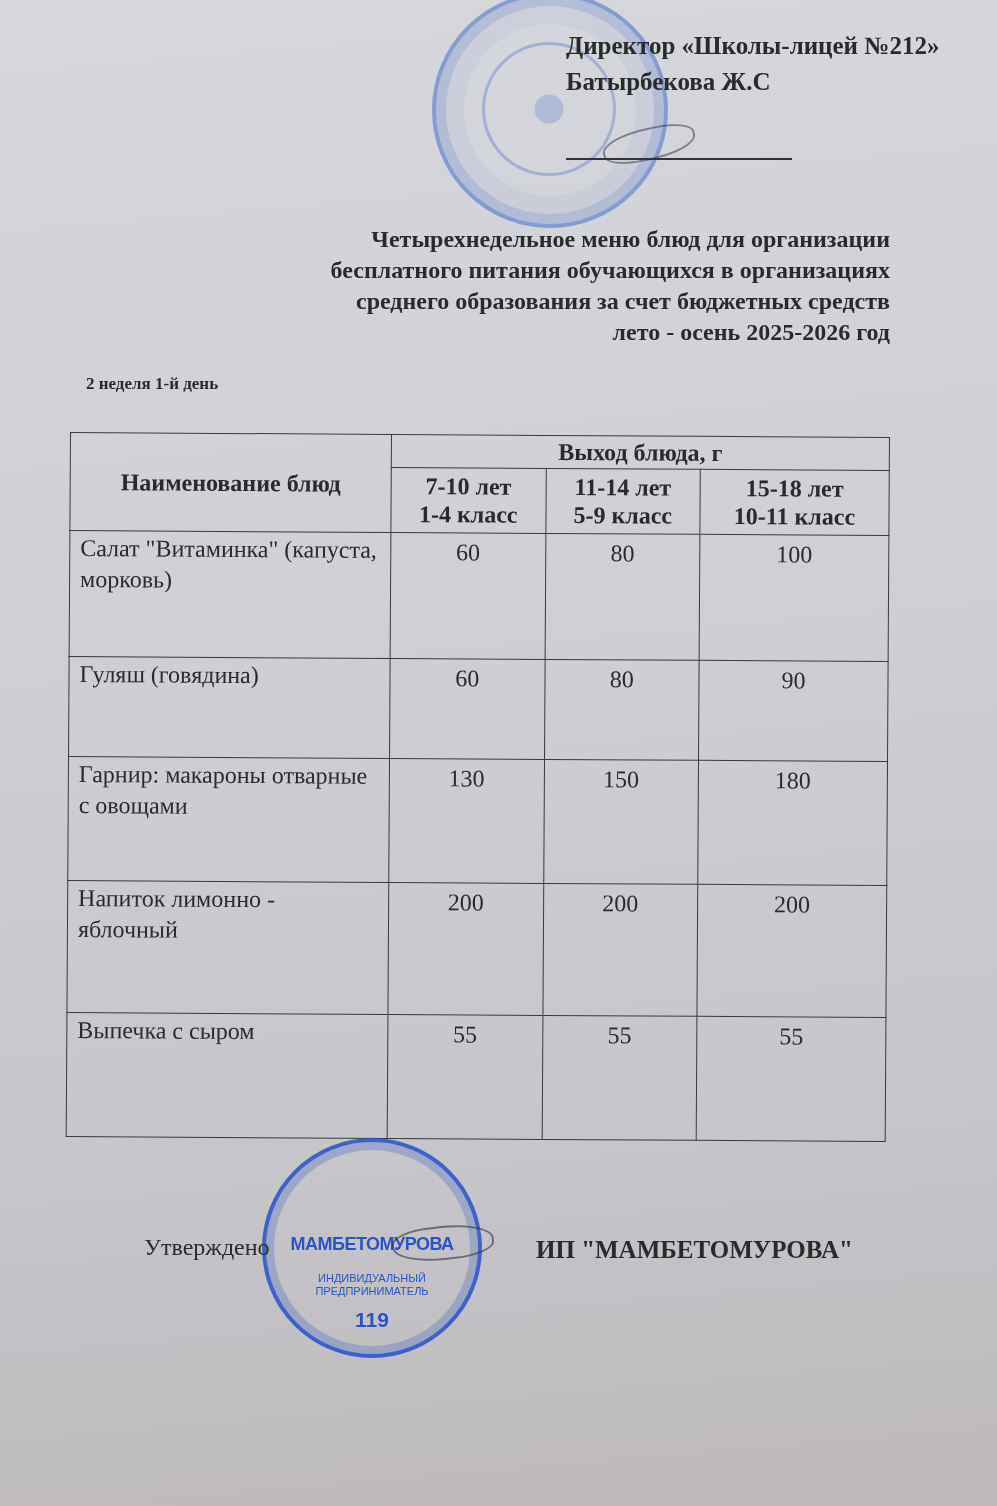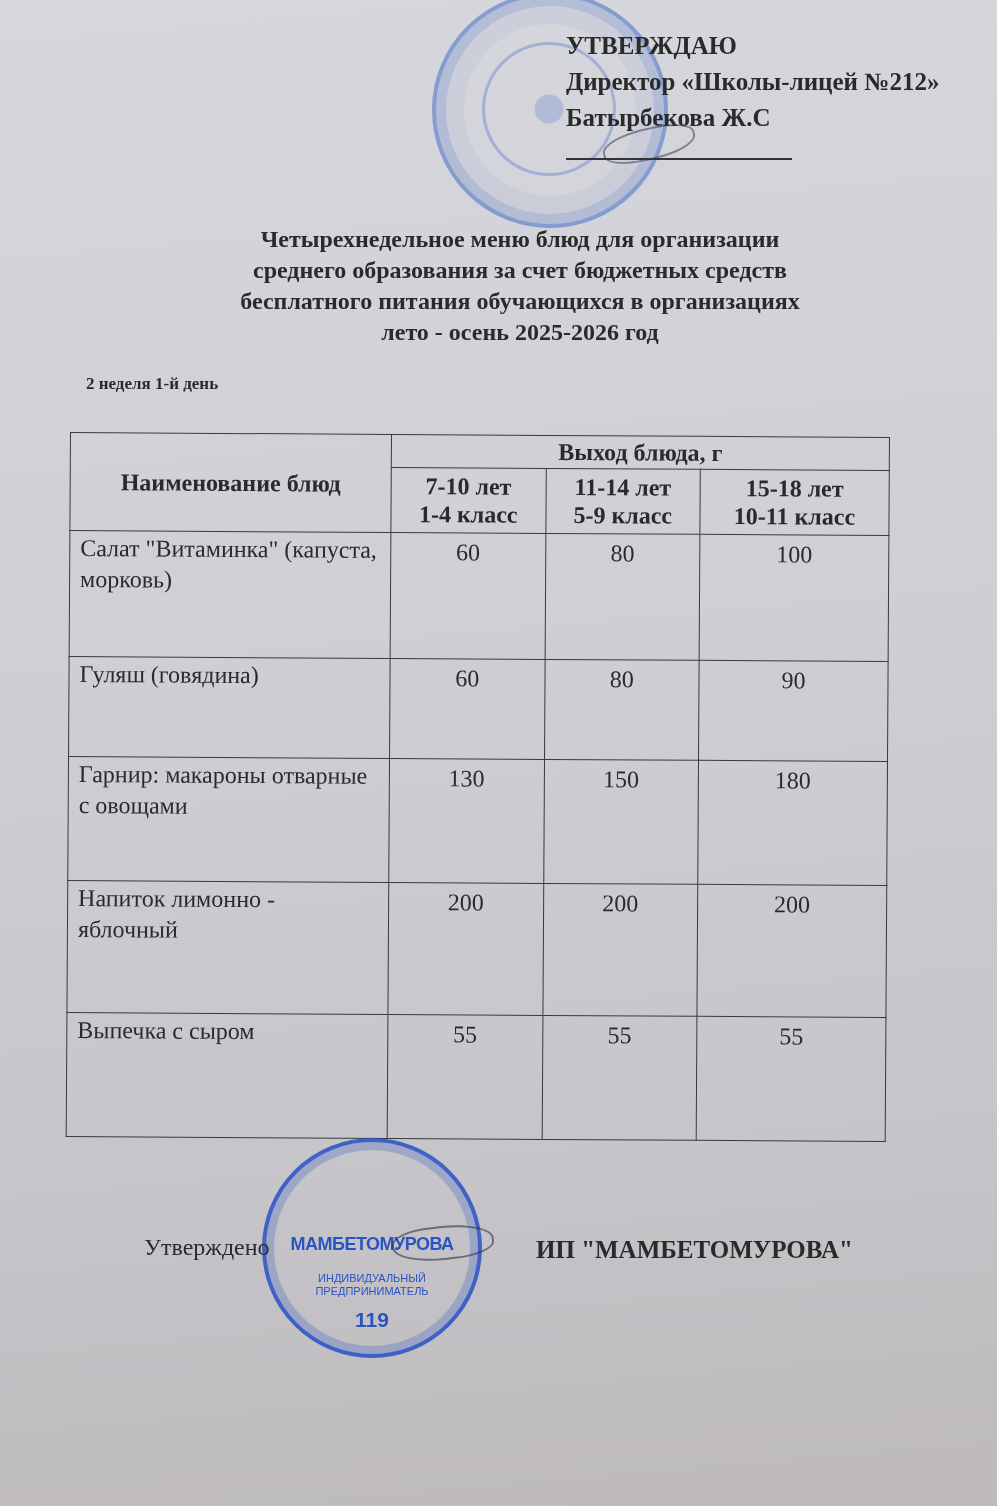--- a/index.html
+++ b/index.html
@@ -20,21 +20,21 @@
     background: radial-gradient(circle, rgba(70,110,200,0.25) 0 14px, transparent 15px 100%);
   }
   .approve-block { position: absolute; left: 566px; top: 28px; font-weight: bold; }
   .approve-block div { font-size: 25px; line-height: 36px; }
   .sign-line { position: absolute; left: 566px; top: 158px; width: 226px; border-top: 2px solid #333; }
   .signature-top {
     position: absolute; left: 602px; top: 128px; width: 90px; height: 28px;
     border: 2px solid rgba(60,60,80,0.55); border-radius: 50% 40% 50% 40%; transform: rotate(-12deg);
   }
   .title {
-    position: absolute; left: 150px; top: 224px; width: 740px; text-align: center;
+    position: absolute; left: 150px; top: 224px; width: 740px; text-align: right;
     font-weight: bold; font-size: 24px; line-height: 31px;
   }
   .subtitle { position: absolute; left: 86px; top: 374px; font-weight: bold; font-size: 17px; }
   table.menu {
     position: absolute; left: 70px; top: 432px; width: 820px;
     border-collapse: collapse; transform: rotate(0.35deg); transform-origin: left top;
     font-size: 24px;
   }
   table.menu td, table.menu th { border: 1.5px solid #3a3a3a; vertical-align: top; }
   table.menu th { font-weight: bold; text-align: center; vertical-align: middle; line-height: 28px; }
@@ -68,31 +68,30 @@
 </head>
 <body>
 
 <div class="page">
 
   <div class="stamp-top">
       <div class="inner"></div>
     </div>
 
   <div class="approve-block">
-    <div>УТВЕРЖДАЮ</div>
     <div>Директор «Школы-лицей №212»</div>
     <div>Батырбекова Ж.С</div>
   </div>
   <div class="signature-top"></div>
   <div class="sign-line"></div>
 
   <div class="title">
     <div>Четырехнедельное меню блюд для организации</div>
+    <div>бесплатного питания обучающихся в организациях</div>
     <div>среднего образования за счет бюджетных средств</div>
-    <div>бесплатного питания обучающихся в организациях</div>
     <div>лето - осень 2025-2026 год</div>
   </div>
 
   <div class="subtitle">2 неделя 1-й день</div>
 
   <table class="menu">
     <tbody>
         <tr>
       <th class="name-head" rowspan="2">Наименование блюд</th>
       <th class="group-head" colspan="3">Выход блюда, г</th>

